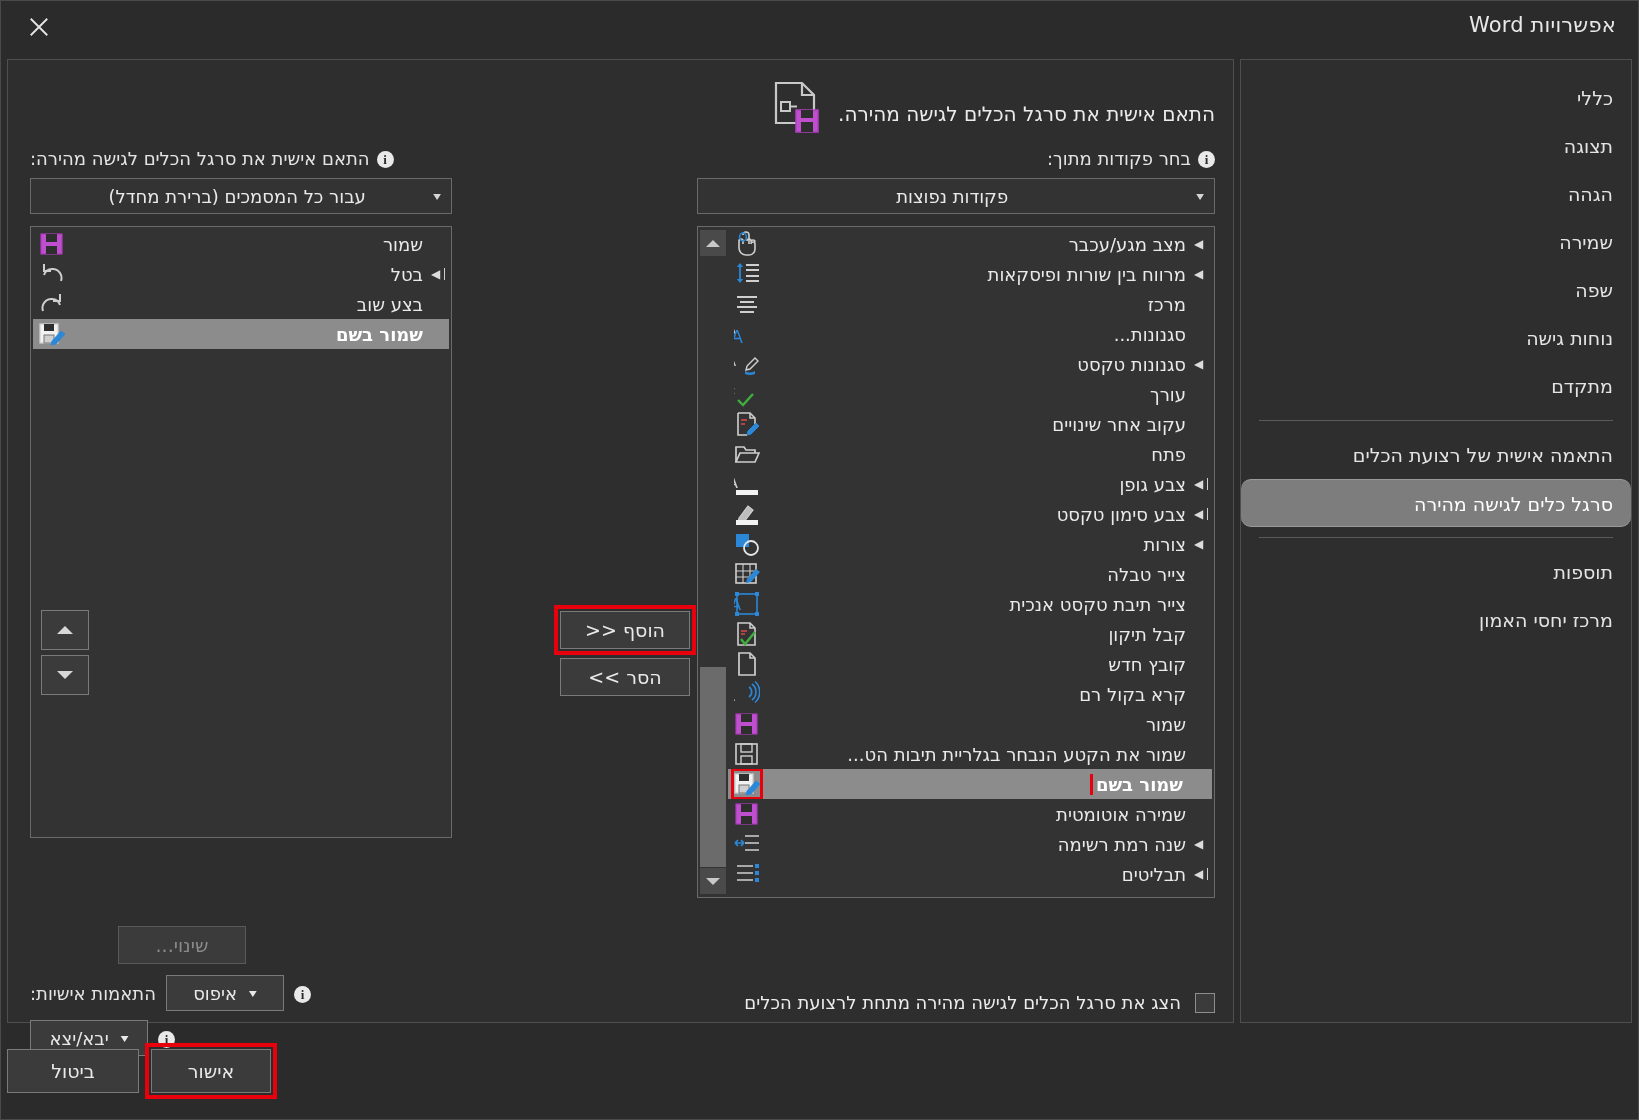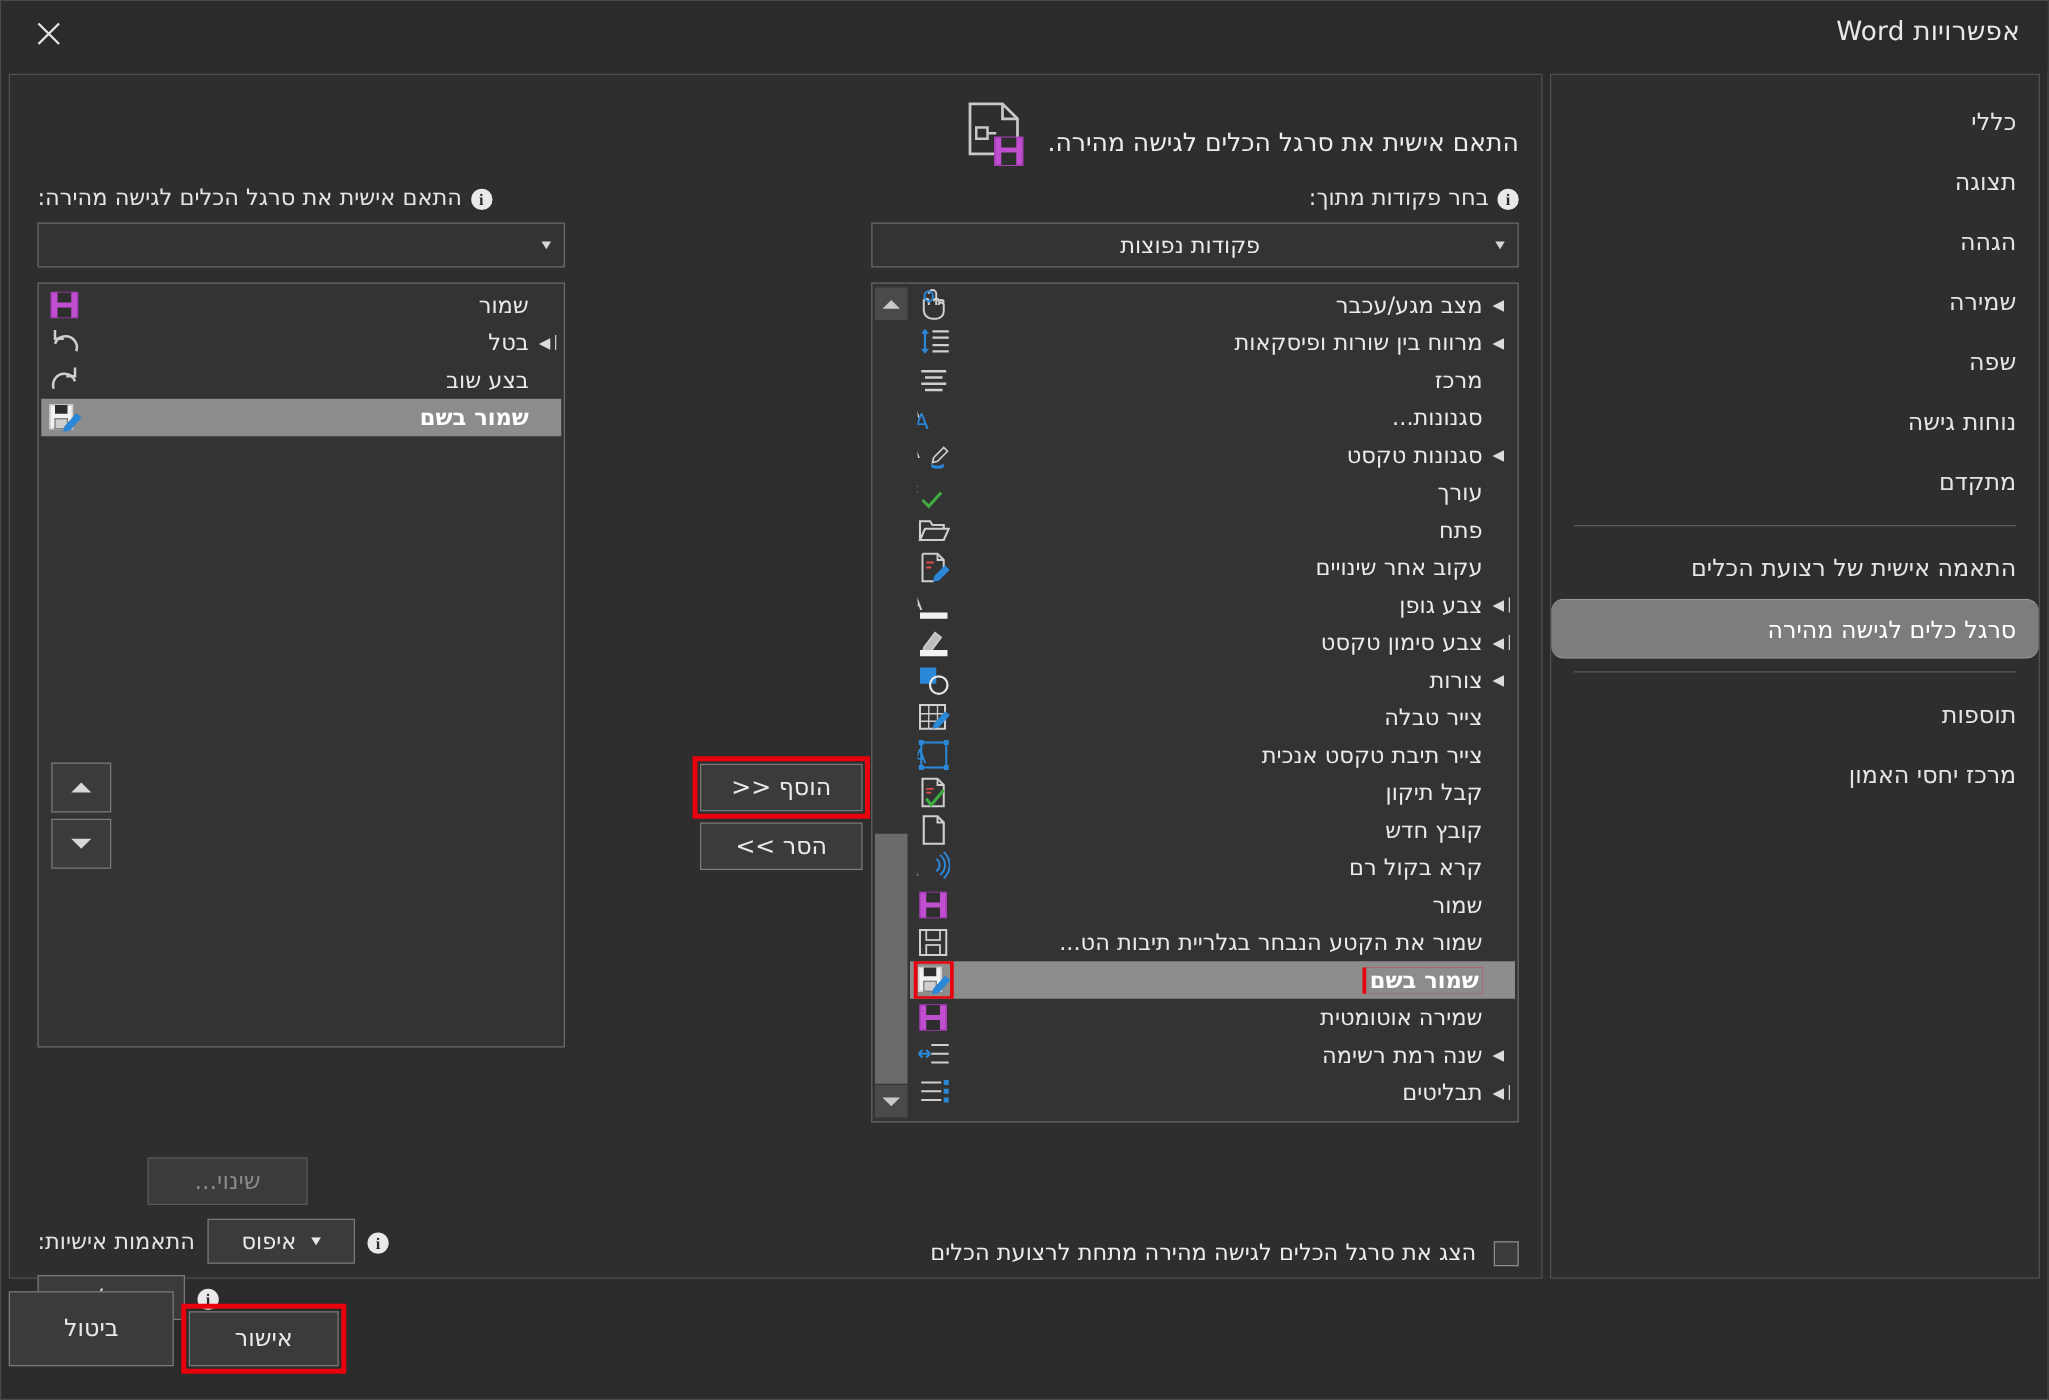--- a/index.html
+++ b/index.html
@@ -204,21 +204,21 @@
   .chkbox {
     flex: 0 0 20px; width: 20px; height: 20px;
     background: #3b3b3b; border: 1px solid #8d8d8d; margin-top: 3px;
     cursor: pointer;
   }
   .chklabel { font-size: 18px; color: #ececec; line-height: 1.45; text-align: right; }
 
   
   .footer { position: absolute; left: 0; bottom: 0; width: 100%; height: 92px; }
   #btn-ok     { position: absolute; left: 150px; bottom: 26px; width: 120px; height: 44px; }
-  #btn-cancel { position: absolute; left: 6px;  bottom: 26px; width: 132px; height: 60px; }
+  #btn-cancel { position: absolute; left: 6px;  bottom: 26px; width: 132px; height: 44px; }
   #redbox-ok  { position: absolute; left: 144px; bottom: 20px; width: 132px; height: 56px;
                 border: 4px solid #e8000d; pointer-events: none; }
 
   .caret-glyph { display: inline-block; transform: scaleY(.8); }
 </style>
 </head>
 <body>
 
 <div class="window">
 
@@ -276,20 +276,21 @@
         <span>התאם אישית את סרגל הכלים לגישה מהירה:</span>
       </div>
     </div>
 
     <div class="combo" id="combo-source">
       <span class="caret caret-glyph">▼</span>
       <span class="val">פקודות נפוצות</span>
     </div>
     <div class="combo" id="combo-target">
       <span class="caret caret-glyph">▼</span>
+      <span class="val">עבור כל המסמכים (ברירת מחדל)</span>
     </div>
 
     <div class="listbox" id="list-commands">
       <div class="list-scroll">
         <div class="sb-btn up">
             <i></i>
           </div>
         <div class="sb-thumb" style="top:440px;height:200px;"></div>
         <div class="sb-btn down">
             <i></i>
@@ -338,39 +339,39 @@
                 <path d="M13 15 l8-8 3 3 -8 8 -4 1 z" fill="none" stroke="#cfcfcf" stroke-width="1.4"></path>
                 <path d="M11 20 q5 3 10 0 l0 3 q-5 2-10 0 z" fill="#2b88d8"></path>
               </svg></span>
           </div>
           <div class="row">
             <span class="sub"></span>
             <span class="txt">עורך</span>
             <span class="ico"><svg viewBox="0 0 26 26" width="26" height="26">
                 <text x="1" y="13" font-family="DejaVu Sans, sans-serif" font-size="11" fill="#cfcfcf">abc</text>
                 <path d="M4 19 l5 5 10 -11" fill="none" stroke="#3fae3f" stroke-width="2.4"></path>
-              </svg></span>
-          </div>
-          <div class="row">
-            <span class="sub"></span>
-            <span class="txt">פתח</span>
-            <span class="ico"><svg viewBox="0 0 26 26" width="26" height="26">
-                <path d="M2 21 V6 h8 l2 3 h9 v3" fill="none" stroke="#cfcfcf" stroke-width="1.7"></path>
-                <path d="M2 21 l4-9 h19 l-4 9 z" fill="none" stroke="#cfcfcf" stroke-width="1.7"></path>
               </svg></span>
           </div>
           <div class="row">
             <span class="sub"></span>
             <span class="txt">עקוב אחר שינויים</span>
             <span class="ico"><svg viewBox="0 0 26 26" width="26" height="26">
                 <path d="M4 2 h12 l5 5 v7" fill="none" stroke="#cfcfcf" stroke-width="1.6"></path>
                 <path d="M4 2 v22 h9" fill="none" stroke="#cfcfcf" stroke-width="1.6"></path>
                 <path d="M16 2 v5 h5" fill="none" stroke="#cfcfcf" stroke-width="1.5"></path>
                 <path d="M7 9 h6 M7 13 h4" stroke="#e04b4b" stroke-width="1.5"></path>
                 <path d="M14 20 l8-8 3 3 -8 8 -4 1 z" fill="#2b88d8" stroke="#2b88d8" stroke-width="1"></path>
+              </svg></span>
+          </div>
+          <div class="row">
+            <span class="sub"></span>
+            <span class="txt">פתח</span>
+            <span class="ico"><svg viewBox="0 0 26 26" width="26" height="26">
+                <path d="M2 21 V6 h8 l2 3 h9 v3" fill="none" stroke="#cfcfcf" stroke-width="1.7"></path>
+                <path d="M2 21 l4-9 h19 l-4 9 z" fill="none" stroke="#cfcfcf" stroke-width="1.7"></path>
               </svg></span>
           </div>
           <div class="row">
             <span class="sub bar">◀</span>
             <span class="txt">צבע גופן</span>
             <span class="ico"><svg viewBox="0 0 26 26" width="26" height="26">
                 <text x="4" y="17" font-family="DejaVu Sans, sans-serif" font-size="16" fill="#cfcfcf">A</text>
                 <rect x="2" y="19" width="22" height="5" fill="#f2f2f2"></rect>
               </svg></span>
           </div>

